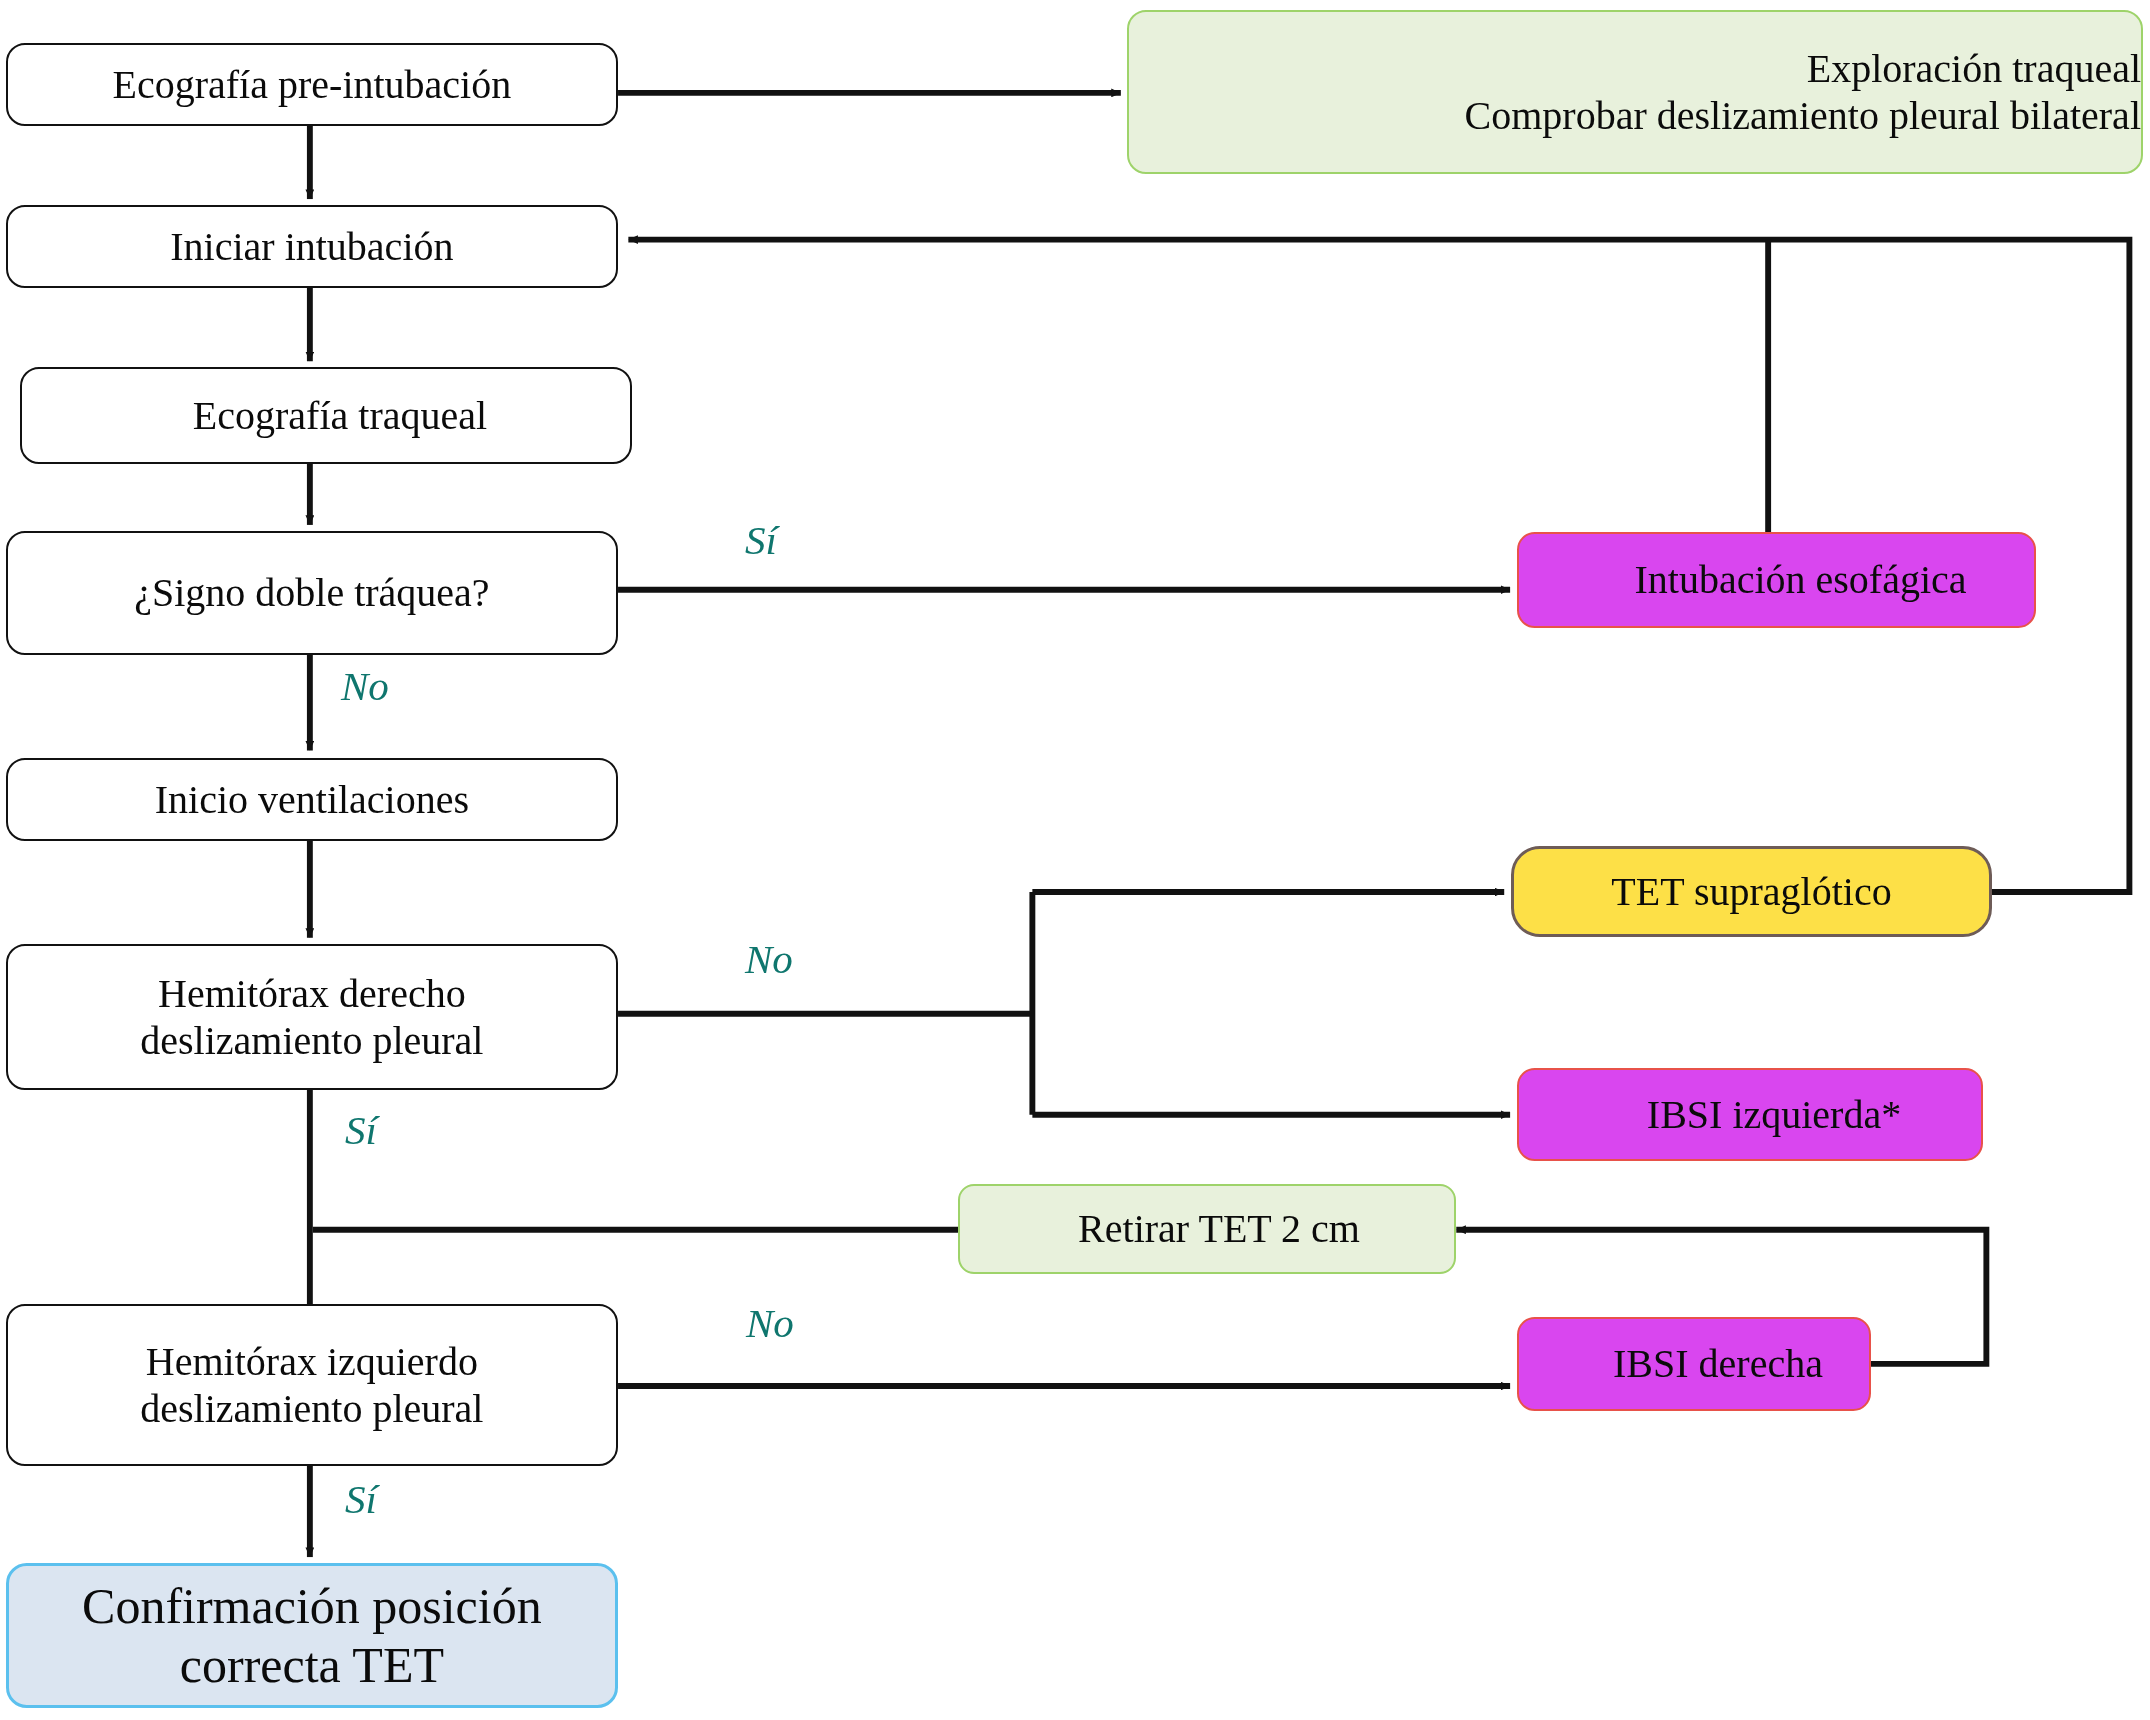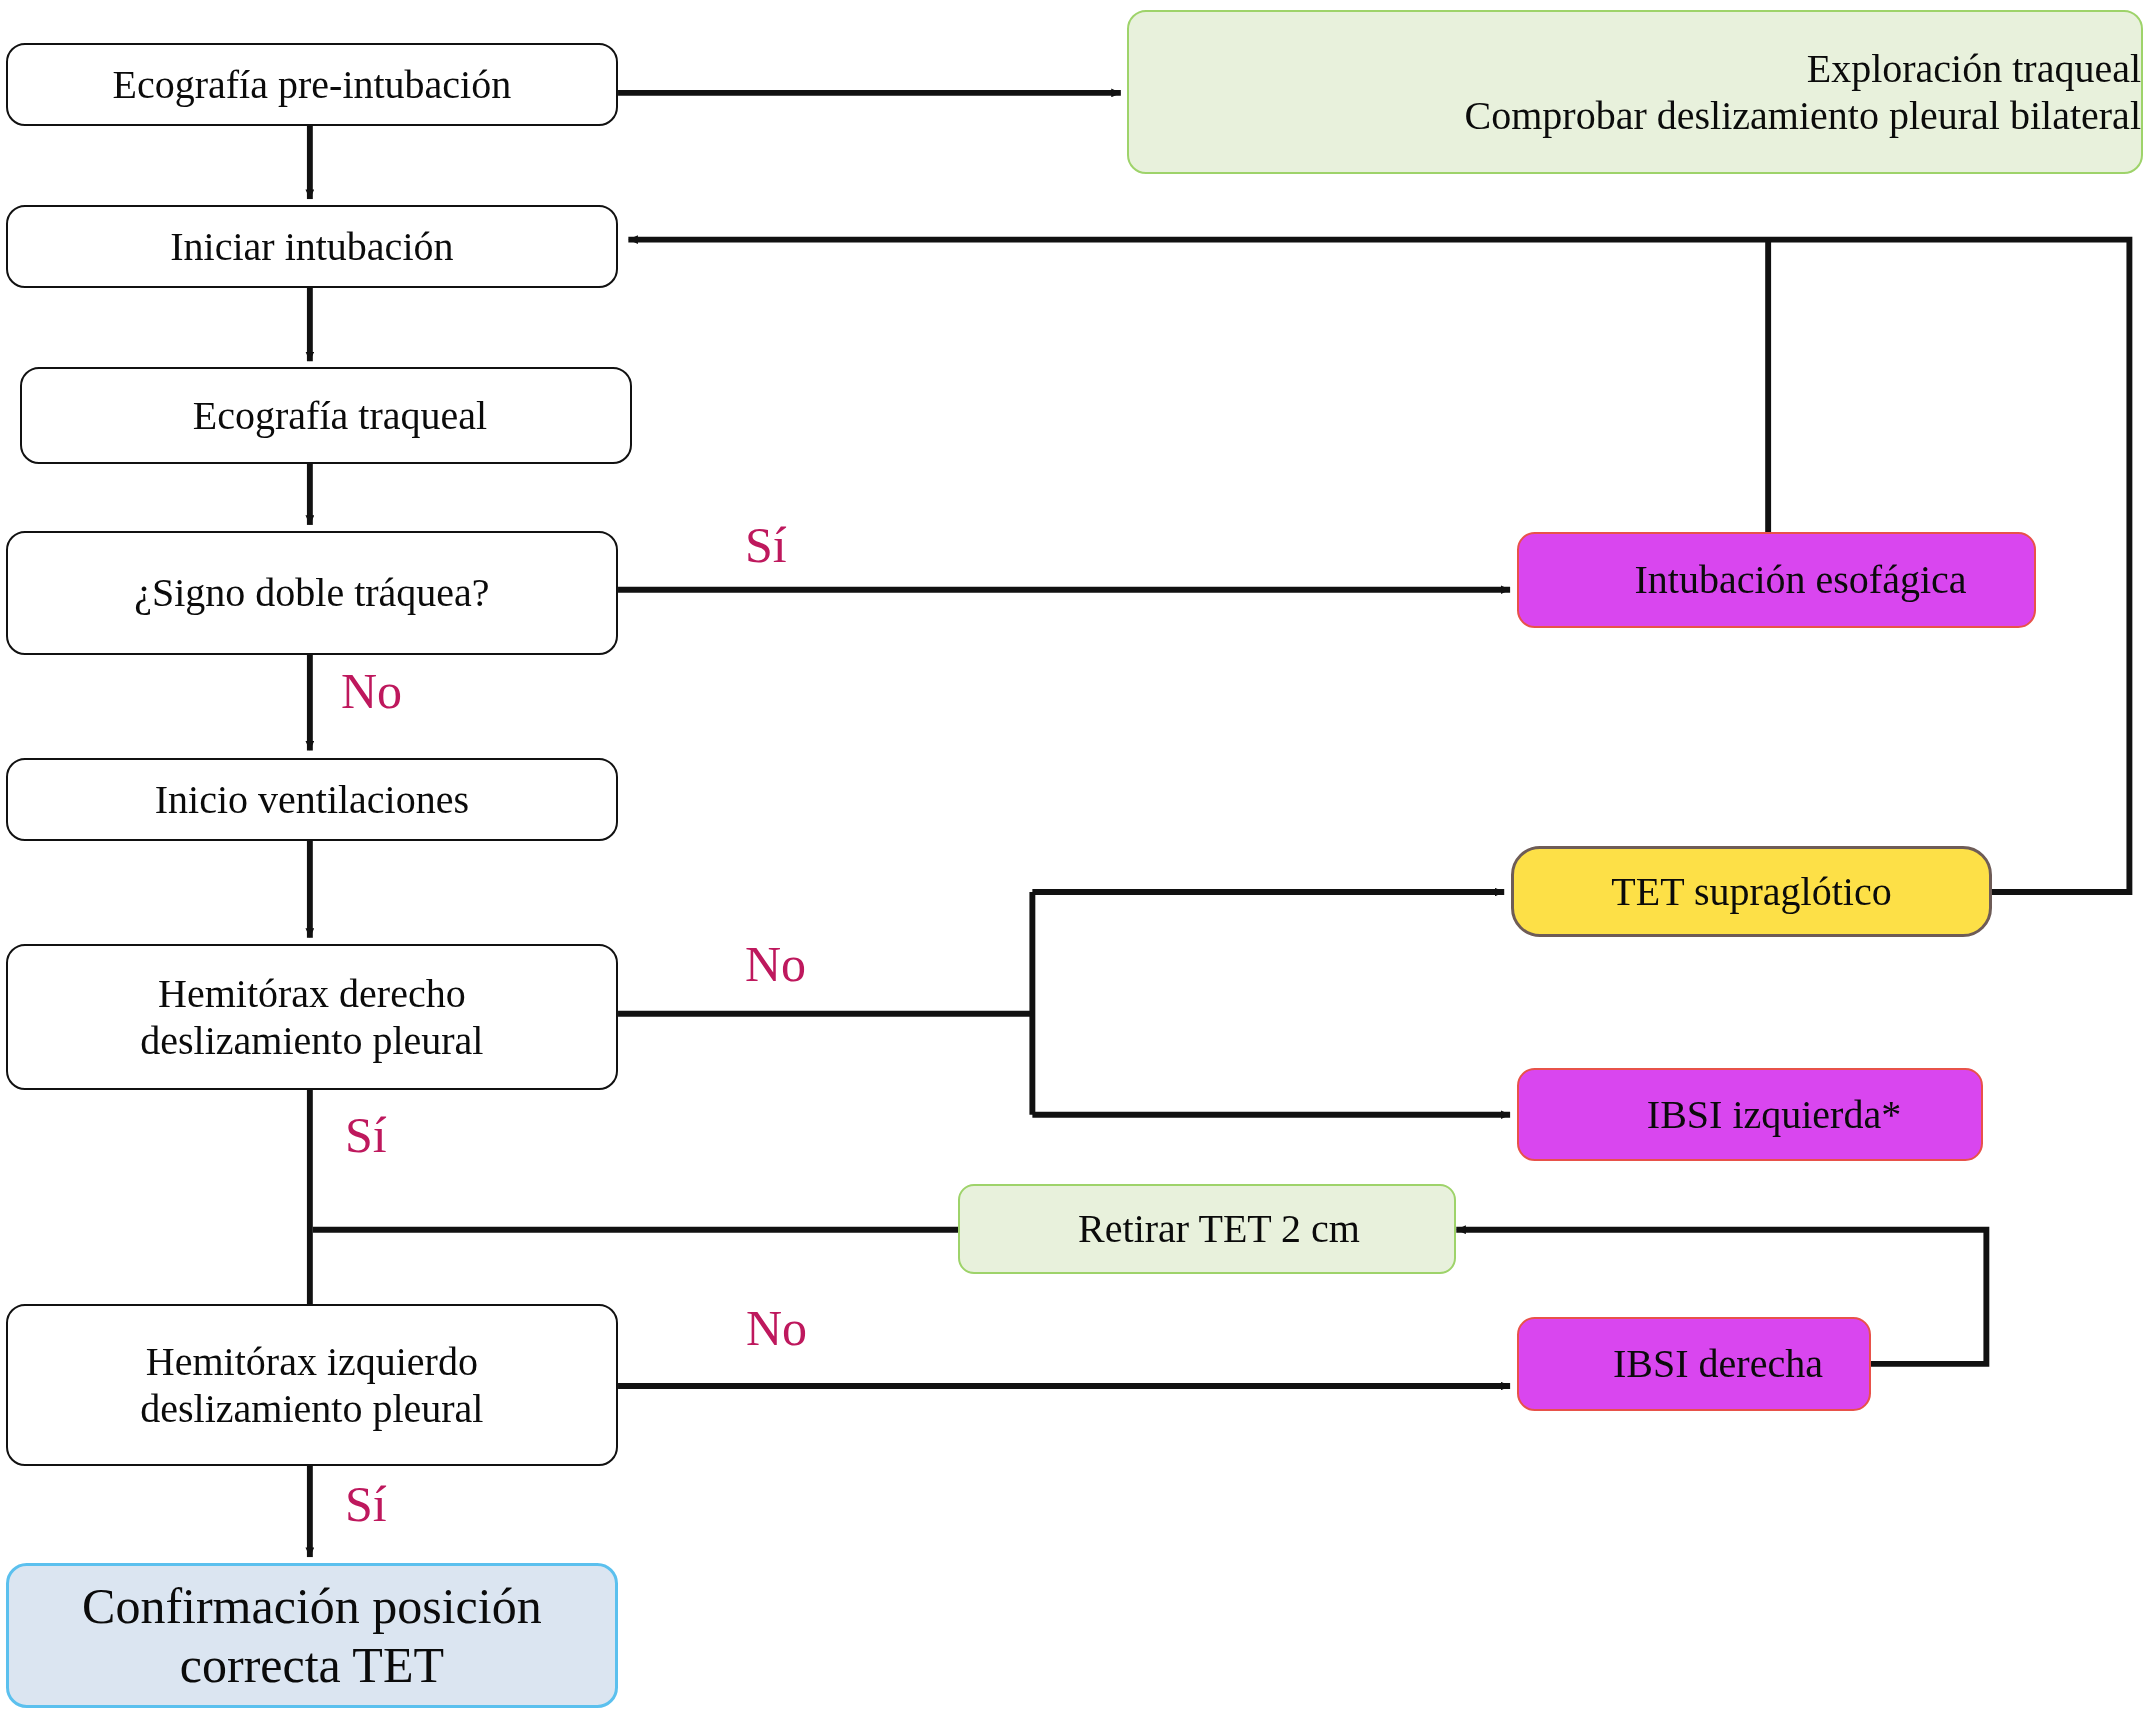--- a/index.html
+++ b/index.html
@@ -72,24 +72,25 @@
     font-size: 40px;
   }
   .node-blue {
     background: #dbe5f1;
     border: 3.7px solid #5bc0ee;
     border-radius: 20.6px;
     font-size: 50px;
   }
   .edge-label {
     position: absolute;
-    font-size: 50px;
-    color: #be185d;
+    font-size: 41px;
+    color: #0f766e;
     font-family: "Liberation Serif", "DejaVu Serif", serif;
     white-space: nowrap;
+    font-style: italic;
   }
   .node-lines {
     display: block;
     width: 100%;
   }
   .node-lines span {
     display: block;
   }
 </style>
 </head>

